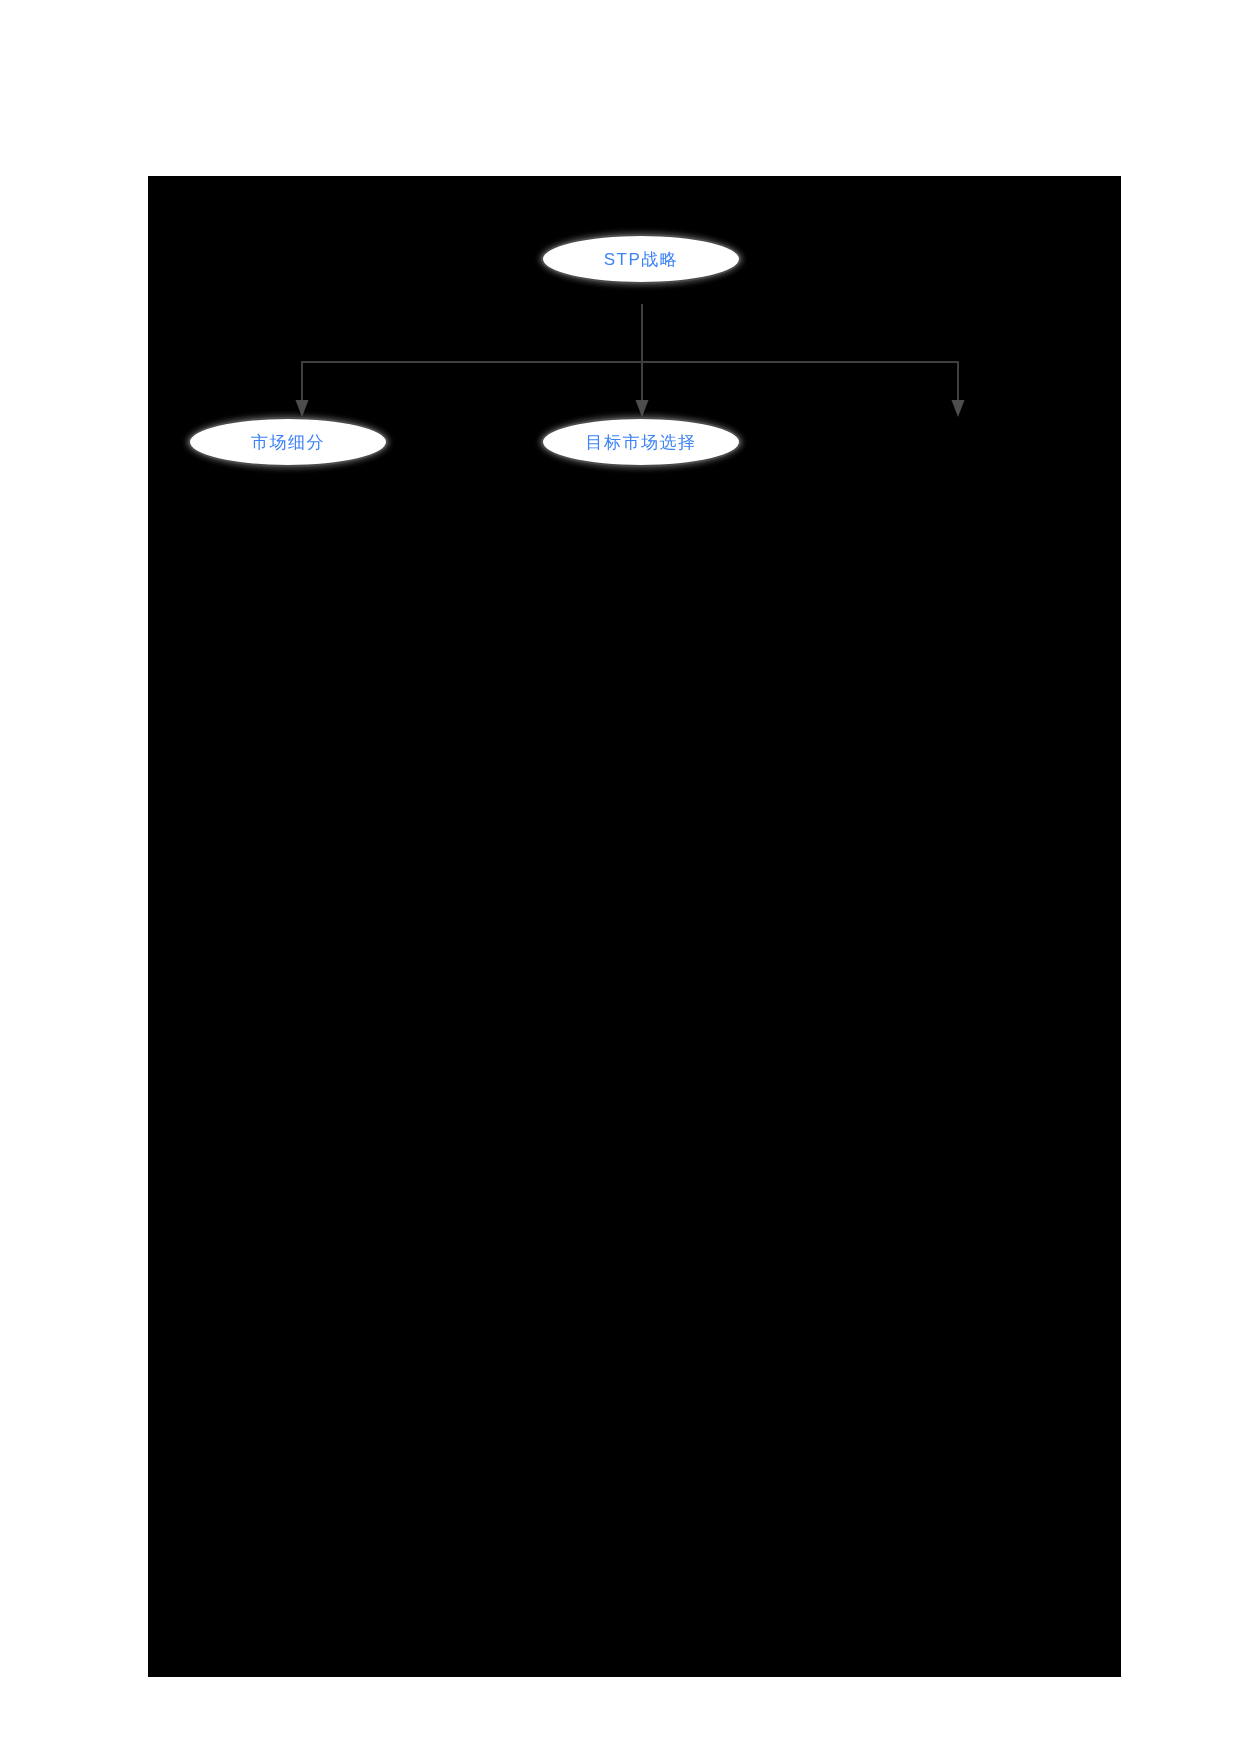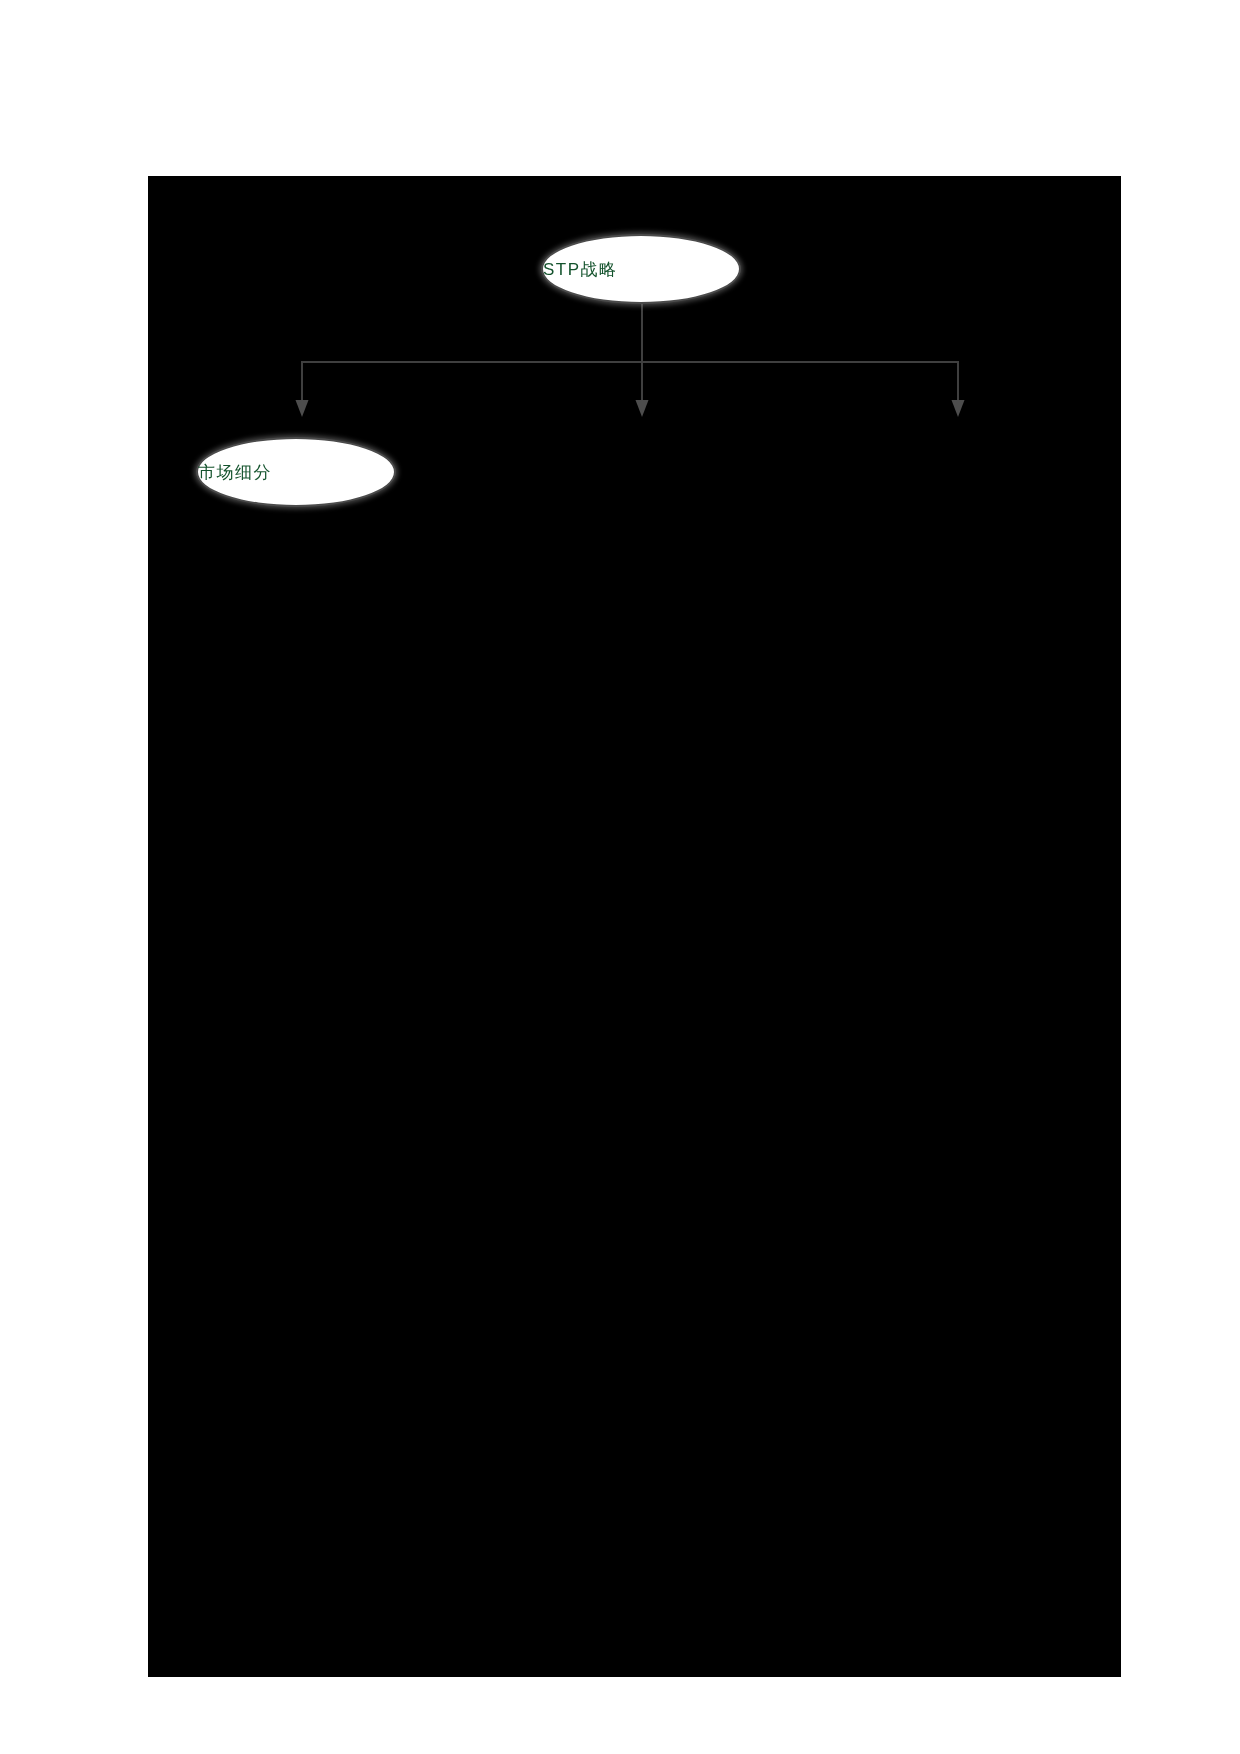--- a/index.html
+++ b/index.html
@@ -26,35 +26,36 @@
   .connectors {
     position: absolute;
     left: 0;
     top: 0;
     width: 973px;
     height: 1501px;
   }
   .node {
     position: absolute;
     width: 200px;
-    height: 70px;
+    height: 50px;
     border-radius: 50%;
     background: #ffffff;
     border: 2px solid #4b4b4b;
     box-shadow: 0 0 5px 2px rgba(125,125,125,0.55);
     display: flex;
     align-items: center;
+    justify-content: center;
     box-sizing: border-box;
-    color: #14532d;
+    color: #3b82f6;
     font-size: 17px;
     letter-spacing: 1.5px;
     white-space: nowrap;
   }
   .node-root { left: 393px; top: 58px;  }
-  .node-c0   { left: 48px;  top: 241px; margin-top: 20px; }
+  .node-c0   { left: 40px;  top: 241px; }
   .node-c1   { left: 393px; top: 241px; }
   .node-c2   { left: 708px; top: 241px; }
 </style>
 </head>
 <body>
 
 <div class="page">
   <div class="canvas">
 
     <svg class="connectors" viewBox="0 0 973 1501" xmlns="http://www.w3.org/2000/svg">
@@ -74,16 +75,19 @@
     </svg>
 
     <div class="node node-root">
       <span>STP战略</span>
     </div>
 
     <div class="node node-c0">
       <span>市场细分</span>
     </div>
 
+    <div class="node node-c1">
+      <span>目标市场选择</span>
+    </div>
 
 
   </div>
 </div>
 
 </body></html>

